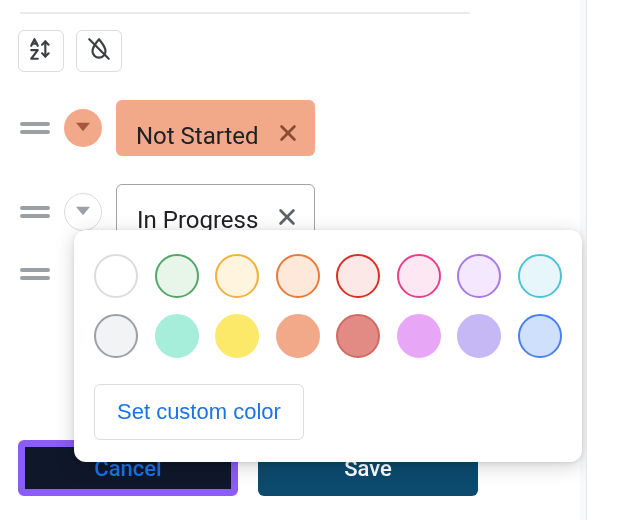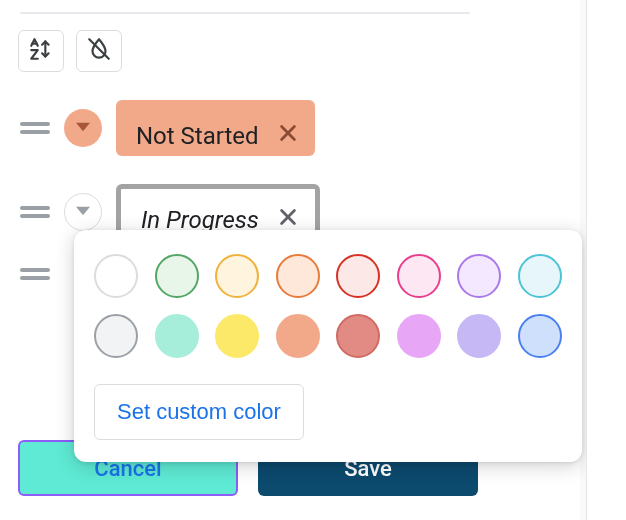--- a/index.html
+++ b/index.html
@@ -94,21 +94,21 @@
       height: 56px;
       display: flex;
       align-items: center;
       gap: 18px;
       padding: 16px 16px 0 20px;
       border-radius: 6px;
       font-size: 24px;
       color: #202124;
     }
     .chip.filled { background: var(--fill); }
-    .chip.outline { border: 5px solid #a3a3a3; font-style: italic; }
+    .chip.outline { border: 1px solid #a3a3a3; }
     .chip-close { cursor: pointer; display: flex; }
     .chip-close svg { width: 22px; height: 22px; }
     .add-btn {
       position: absolute;
       left: 18px;
       top: 354px;
       height: 52px;
       padding: 0 20px;
       border: 1px solid #dadce0;
       border-radius: 6px;
@@ -130,21 +130,21 @@
       width: 220px;
       height: 56px;
       border-radius: 6px;
       font-size: 22px;
       font-weight: 500;
       cursor: pointer;
       display: flex;
       align-items: center;
       justify-content: center;
     }
-    .btn-cancel { border: 2px solid #8b5cf6; background: #5eead4; color: #1a73e8; }
+    .btn-cancel { border: 7px solid #8b5cf6; background: #0f172a; color: #1a73e8; }
     .btn-save { border: none; background: #0c4a6e; color: #fff; }
     .color-popover {
       position: absolute;
       left: 74px;
       top: 230px;
       width: 508px;
       background: #fff;
       border-radius: 12px;
       box-shadow: 0 4px 20px rgba(0,0,0,0.18), 0 1px 4px rgba(0,0,0,0.1);
       padding: 24px 20px 22px 20px;

